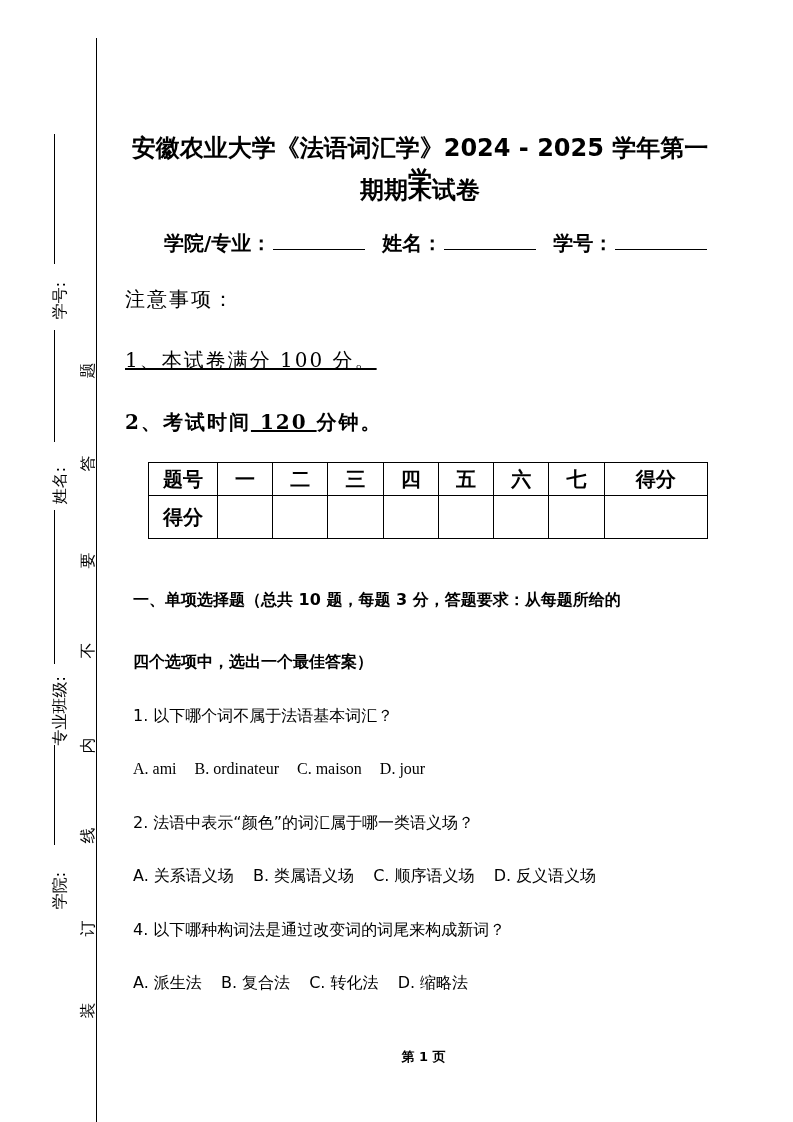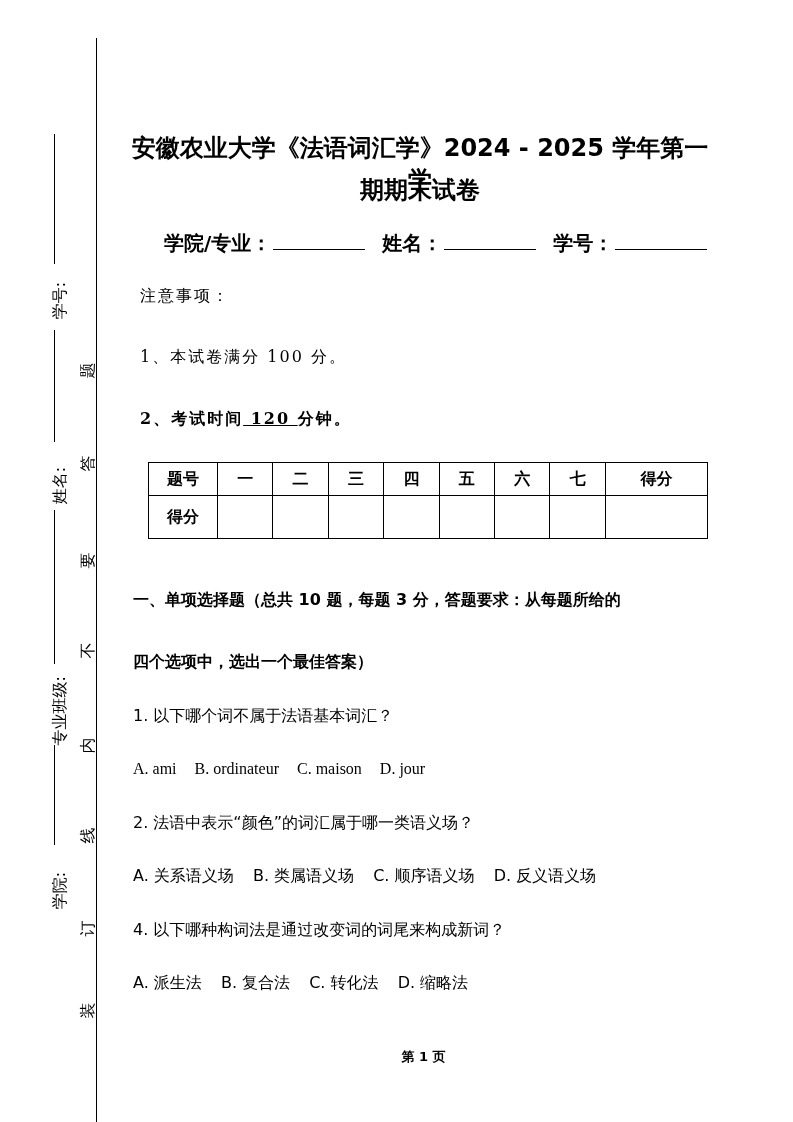--- a/index.html
+++ b/index.html
@@ -4,24 +4,24 @@
 <style>
   html, body { margin: 0; padding: 0; background: #ffffff; }
   body { width: 793px; height: 1122px; position: relative; overflow: hidden; color: #000; font-family: "DejaVu Sans", "Liberation Sans", sans-serif; }
   .binding-line { position: absolute; left: 96px; top: 38px; width: 1px; height: 1084px; background: #000; }
   .side-line { position: absolute; left: 54px; width: 1px; background: #000; }
   .side-label { position: absolute; left: 30px; font-size: 16px; transform: rotate(-90deg); transform-origin: center; white-space: nowrap; width: 60px; text-align: center; }
   .side-char { position: absolute; left: 78px; font-size: 16px; transform: rotate(-90deg); width: 20px; text-align: center; }
   .title { position: absolute; left: 120px; width: 600px; text-align: center; font-weight: bold; font-size: 24px; }
   .info { position: absolute; top: 230px; left: 164px; font-weight: bold; font-size: 20px; white-space: nowrap; }
   .info .blank { display: inline-block; width: 92px; border-bottom: 1px solid #000; margin: 0 10px 0 2px; height: 16px; vertical-align: baseline; }
-  .notice { position: absolute; left: 140px; font-size: 16px; letter-spacing: 2px; font-family: "DejaVu Serif", "Liberation Serif", serif; white-space: nowrap; }
+  .notice { position: absolute; left: 125px; font-size: 20px; letter-spacing: 2px; font-family: "DejaVu Serif", "Liberation Serif", serif; white-space: nowrap; }
   .u { text-decoration: underline; }
   table.score { position: absolute; left: 148px; top: 462px; border-collapse: collapse; width: 560px; }
-  table.score td { border: 1px solid #000; text-align: center; font-size: 16px; font-weight: bold; }
+  table.score td { border: 1px solid #000; text-align: center; font-size: 20px; font-weight: bold; }
   table.score tr.r0 td { height: 30px; }
   table.score tr.r1 td { height: 40px; }
   table.score tr.r2 td { height: 50px; }
   table.score td.first { width: 66px; }
   .q { position: absolute; left: 133px; font-size: 16px; white-space: nowrap; }
   .sec { font-weight: bold; }
   .serif { font-family: "Liberation Serif", "DejaVu Serif", serif; }
   .opt { margin-right: 14px; }
   .footer { position: absolute; top: 1048px; left: 0; width: 847px; text-align: center; font-size: 13px; font-weight: bold; }
 </style>
@@ -51,21 +51,21 @@
 <div class="title" style="top:132px;">安徽农业大学《法语词汇学》2024 - 2025 学年第一学</div>
 <div class="title" style="top:174px;">期期末试卷</div>
 
 <div class="info">
   <span>学院/专业：</span><span class="blank"></span>
   <span>姓名：</span><span class="blank"></span>
   <span>学号：</span><span class="blank"></span>
 </div>
 
 <div class="notice" style="top:286px;">注意事项：</div>
-<div class="notice" style="top:347px;">1、本试卷满分 100 分。</div>
+<div class="notice" style="top:347px;text-decoration:underline;">1、本试卷满分 100 分。</div>
 <div class="notice" style="top:409px;font-weight:bold;">
   <span>2、考试时间</span><span class="u"> 120 </span><span>分钟。</span>
 </div>
 
 <table class="score">
   <tbody>
       <tr class="r0">
     <td class="first">题号</td>
     <td>一</td>
     <td>二</td>

